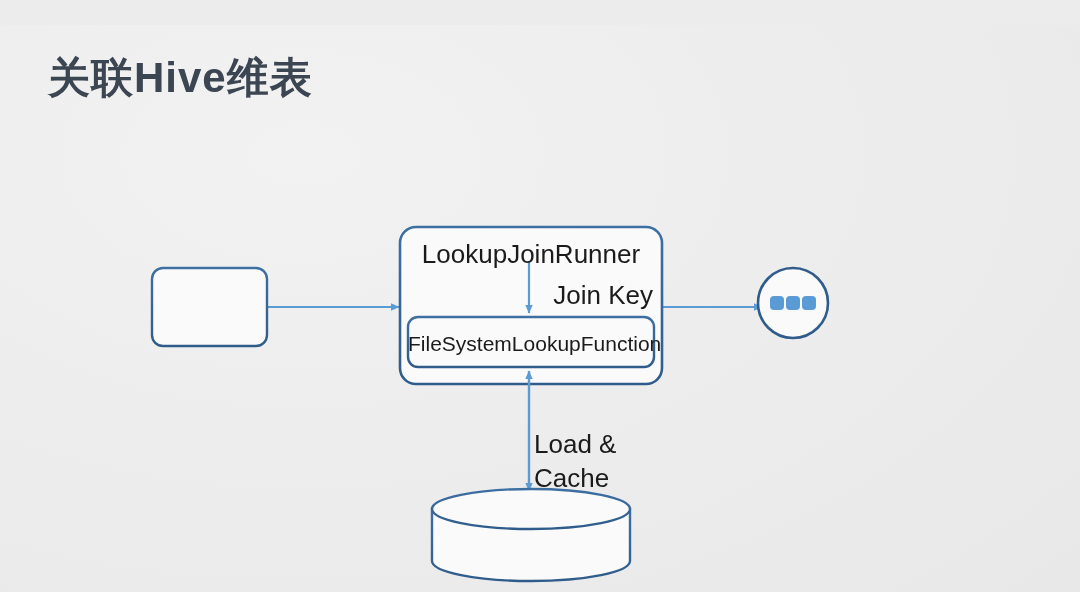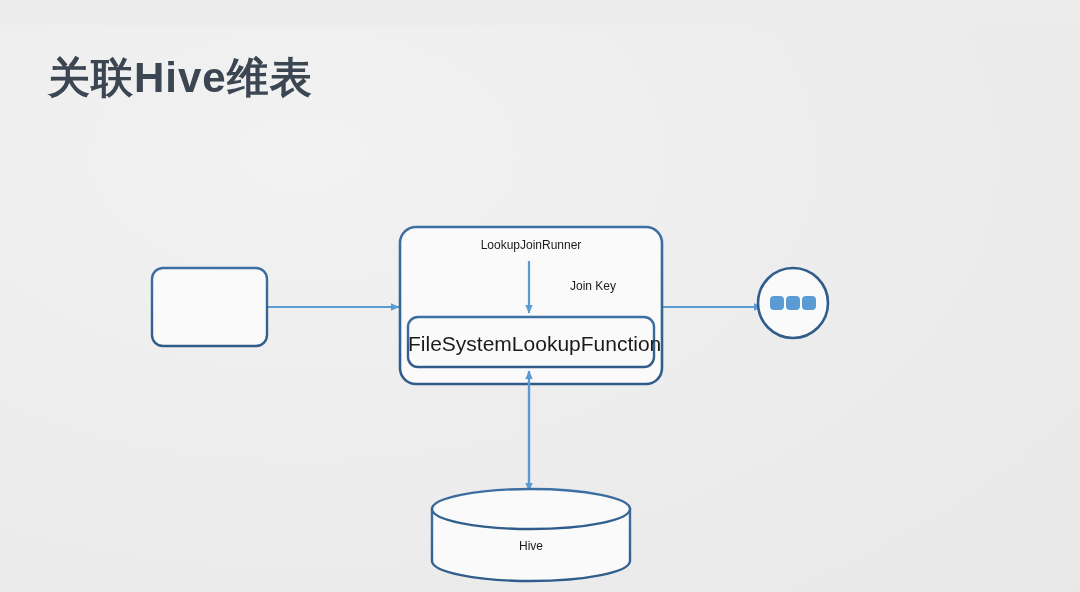--- a/index.html
+++ b/index.html
@@ -42,21 +42,21 @@
     top: 0;
     width: 1080px;
     height: 592px;
   }
 
   
   .node-label {
     position: absolute;
     color: #1b1b1b;
     font-family: "Liberation Sans", sans-serif;
-    font-size: 12px;
+    font-size: 26px;
     line-height: 1.3;
     text-align: center;
     white-space: pre-line;
     pointer-events: none;
   }
   #label-streaming {
     left: 152px;
     top: 256px;
     width: 116px;
   }
@@ -68,21 +68,21 @@
   #label-lookupfn {
     left: 408px;
     top: 305px;
     width: 248px;
     font-size: 21px;
   }
   #label-joinkey {
     left: 533px;
     top: 254px;
     width: 120px;
-    text-align: center;
+    text-align: right;
   }
   #label-loadcache {
     left: 534px;
     top: 403px;
     width: 160px;
     text-align: left;
   }
   #label-hive {
     left: 432px;
     top: 514px;
@@ -143,16 +143,16 @@
 
   </svg>
 
 
   <div class="node-label" id="label-runner">LookupJoinRunner</div>
 
   <div class="node-label" id="label-lookupfn">FileSystemLookupFunction</div>
 
   <div class="node-label" id="label-joinkey">Join Key</div>
 
+  <div class="node-label" id="label-loadcache">Load &amp; Cache</div>
 
-  <div class="node-label" id="label-hive">Hive</div>
 
 </div>
 
 </body></html>

